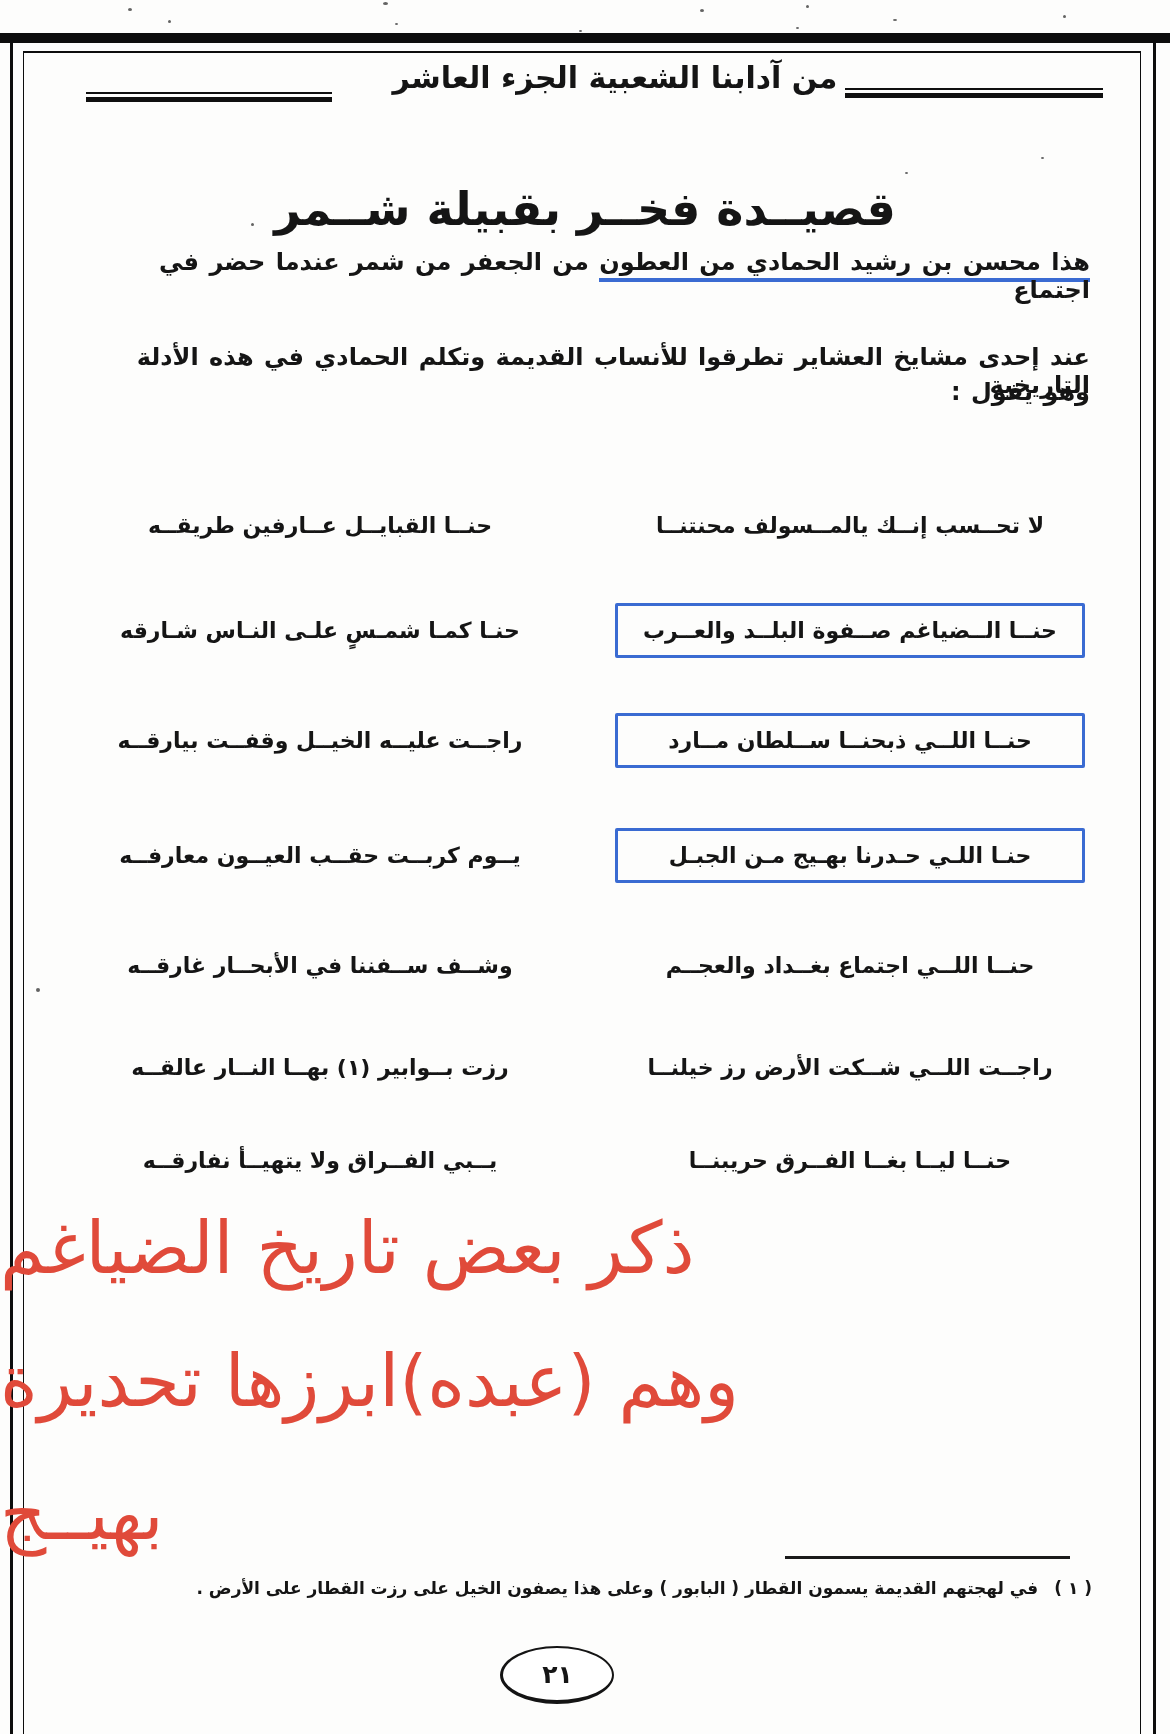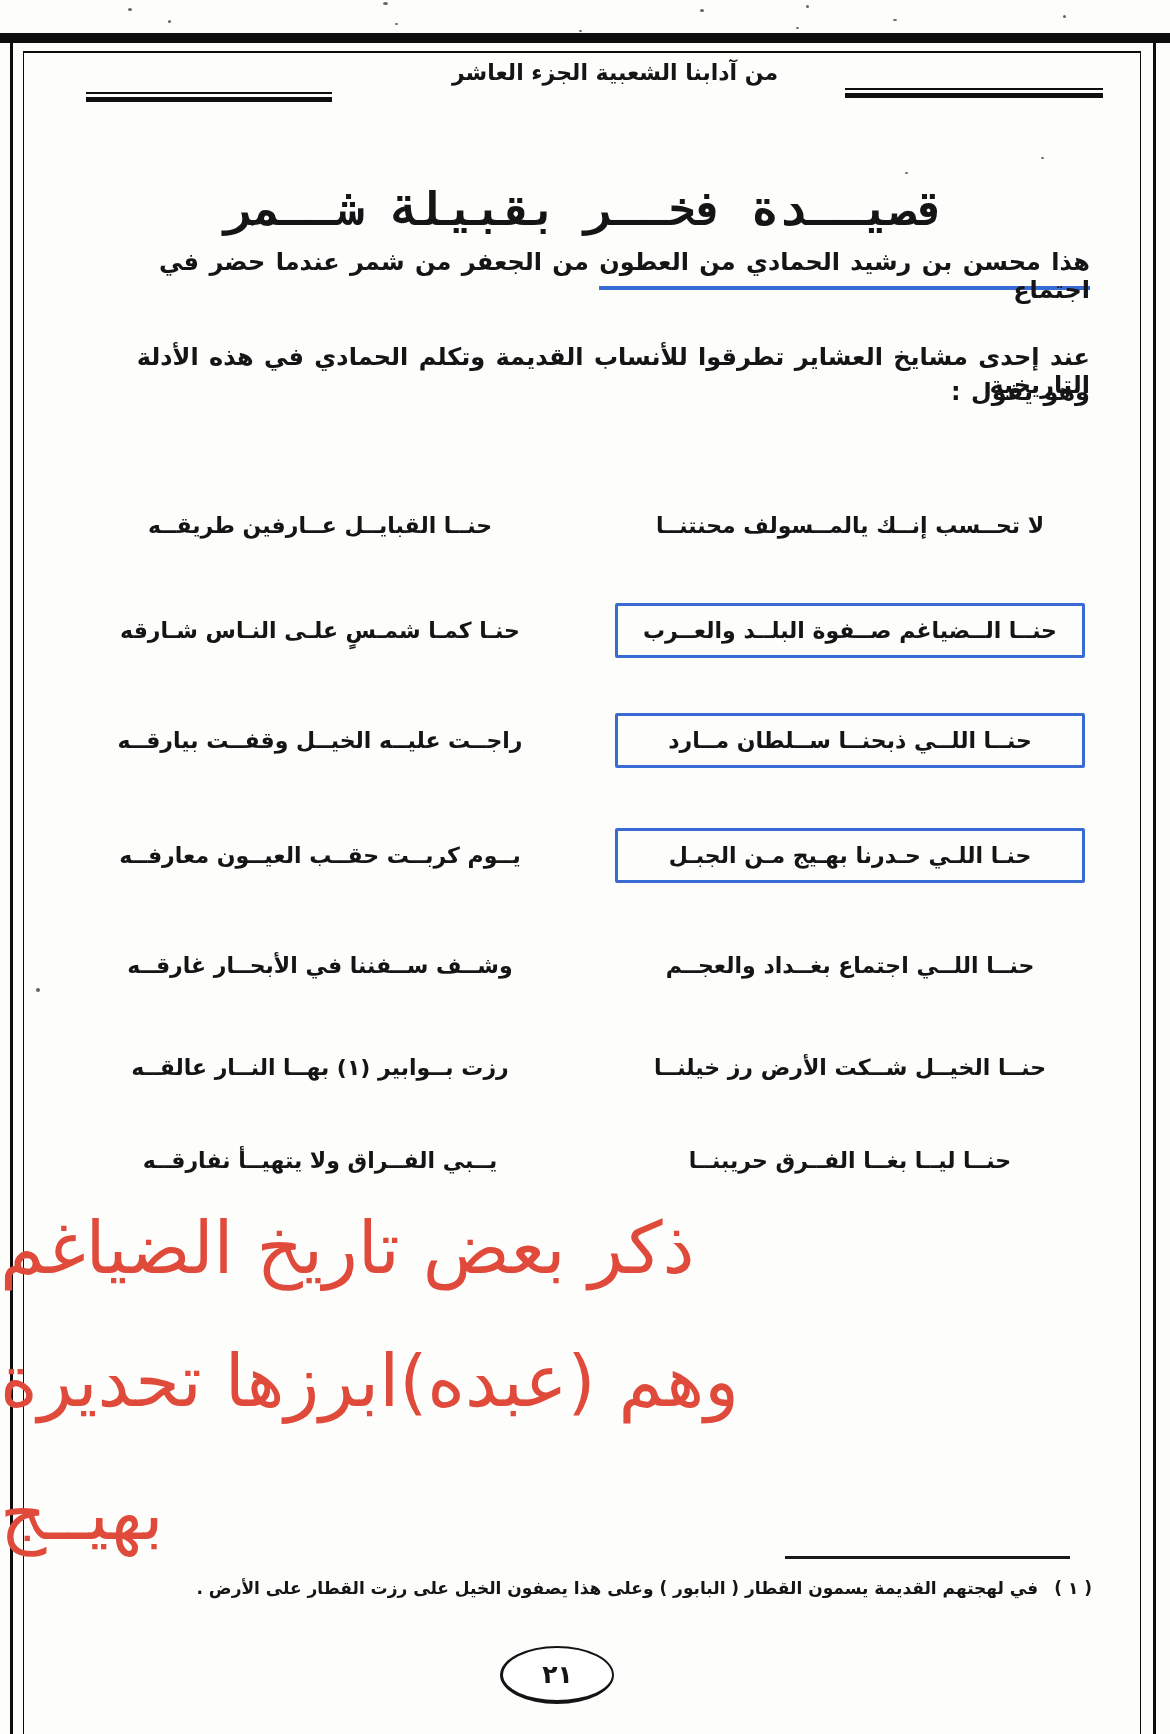--- a/index.html
+++ b/index.html
@@ -16,37 +16,36 @@
     color:var(--ink);
     overflow:hidden;
   }
   *{box-sizing:border-box;}
   
   .frame-top-bar{position:absolute;left:0;top:33px;width:1170px;height:10px;background:#0d0d0d;}
   .frame-line{position:absolute;background:#0d0d0d;}
   
   .header-title{
     position:absolute;top:60px;left:60px;right:0;
-    text-align:center;font-size:22px;font-weight:700;direction:rtl;
+    text-align:center;font-size:30px;font-weight:700;direction:rtl;
   }
   .hrule{position:absolute;height:10px;border-top:2px solid #101010;border-bottom:5px solid #101010;}
   
   .poem-title{
     position:absolute;top:182px;left:0;right:0;
     text-align:center;font-size:46px;font-weight:700;direction:rtl;
     letter-spacing:0.5px;
-    font-family:Liberation Mono, monospace;
   }
   
   .intro-line{
     position:absolute;right:80px;left:80px;
     direction:rtl;text-align:right;
     font-size:24px;font-weight:700;word-spacing:2px;
   }
-  .ublue{border-bottom:4px solid var(--blue);padding-bottom:10px;}
+  .ublue{border-bottom:4px solid var(--blue);padding-bottom:2px;}
   
   .verse{
     position:absolute;left:85px;right:85px;height:90px;
     display:flex;direction:rtl;justify-content:space-between;align-items:center;
   }
   .hemi{width:47%;text-align:center;font-size:22px;font-weight:700;direction:rtl;}
   .boxed{border:3px solid var(--blue);border-radius:2px;padding:12px 6px;}
   
   .annot{
     position:absolute;top:1182px;left:0;right:12px;z-index:6;
@@ -123,21 +122,21 @@
   </div>
   <div class="verse" style="top:810px;">
     <div class="hemi boxed">حنـا اللـي حـدرنا بهـيج مـن الجبـل</div>
     <div class="hemi">يــوم كربــت حقــب العيــون معارفــه</div>
   </div>
   <div class="verse" style="top:920px;">
     <div class="hemi">حنــا اللــي اجتماع بغــداد والعجــم</div>
     <div class="hemi">وشــف ســفننا في الأبحــار غارقــه</div>
   </div>
   <div class="verse" style="top:1022px;">
-    <div class="hemi">حنــا الخيــل شــكت الأرض رز خيلنــا</div>
+    <div class="hemi">راجــت اللــي شــكت الأرض رز خيلنــا</div>
     <div class="hemi">رزت بــوابير (١) بهــا النــار عالقــه</div>
   </div>
   <div class="verse" style="top:1115px;">
     <div class="hemi">حنــا ليــا بغــا الفــرق حريبنــا</div>
     <div class="hemi">يــبي الفــراق ولا يتهيــأ نفارقــه</div>
   </div>
 
   <div class="annot">
     <div>ذكر بعض تاريخ الضياغم</div>
     <div>وهم (عبده)ابرزها تحديرة</div>

